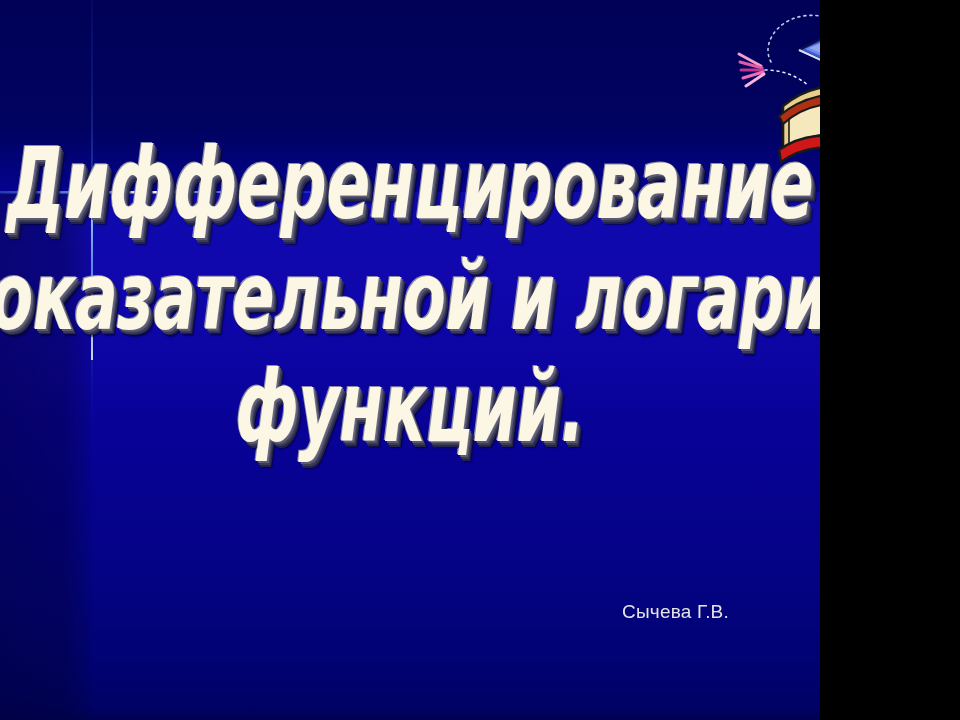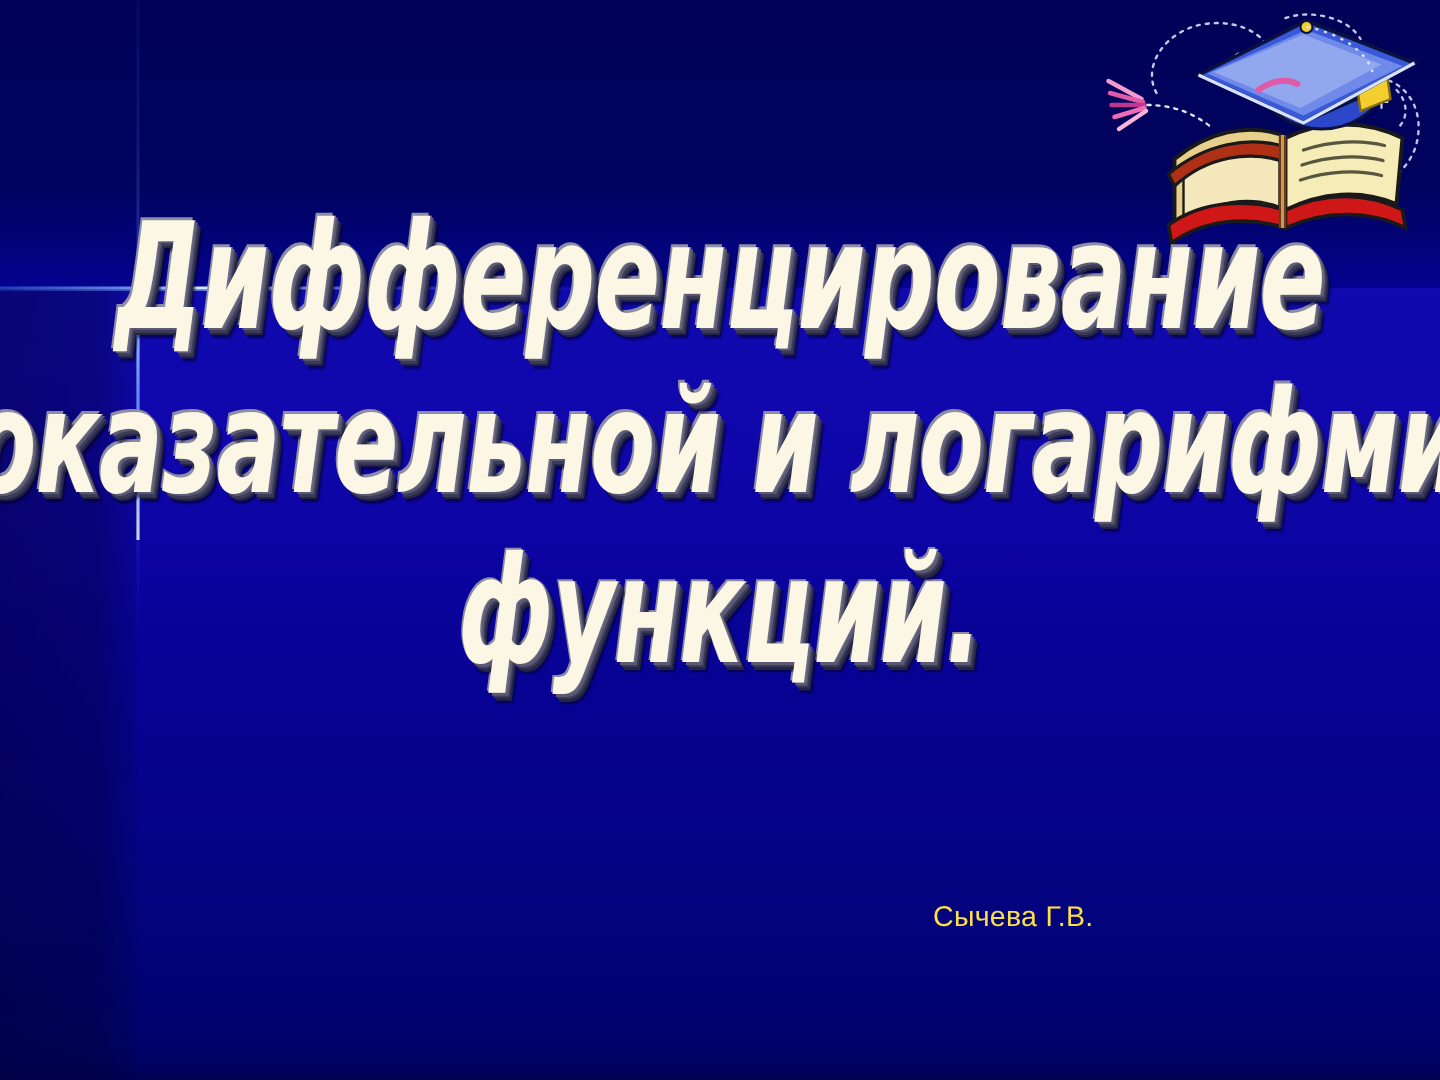--- a/index.html
+++ b/index.html
@@ -2,21 +2,21 @@
 <html><head>
 <meta charset="utf-8">
 <style>
   html, body {
     margin: 0;
     padding: 0;
     background: #000;
   }
   #slide {
     position: relative;
-    width: 960px;
+    width: 820px;
     height: 720px;
     overflow: hidden;
     background: #00036e;
     font-family: "Liberation Sans", sans-serif;
     -webkit-font-smoothing: none;
   }
 
   
   .bg-base {
     position: absolute;
@@ -192,21 +192,21 @@
   .wa-3 { font-size: 58px; transform: scaleX(1.10) scaleY(1.70); margin-top: 58px; }
 
   
   .author {
     position: absolute;
     left: 622px;
     top: 601px;
     font-family: "Liberation Sans", sans-serif;
     font-size: 19px;
     font-weight: 400;
-    color: #fde047;
+    color: #e5e5e5;
     letter-spacing: 0.2px;
     white-space: nowrap;
   }
 </style>
 </head>
 <body>
 
 <div id="slide">
 
   <div class="bg-base"></div>

